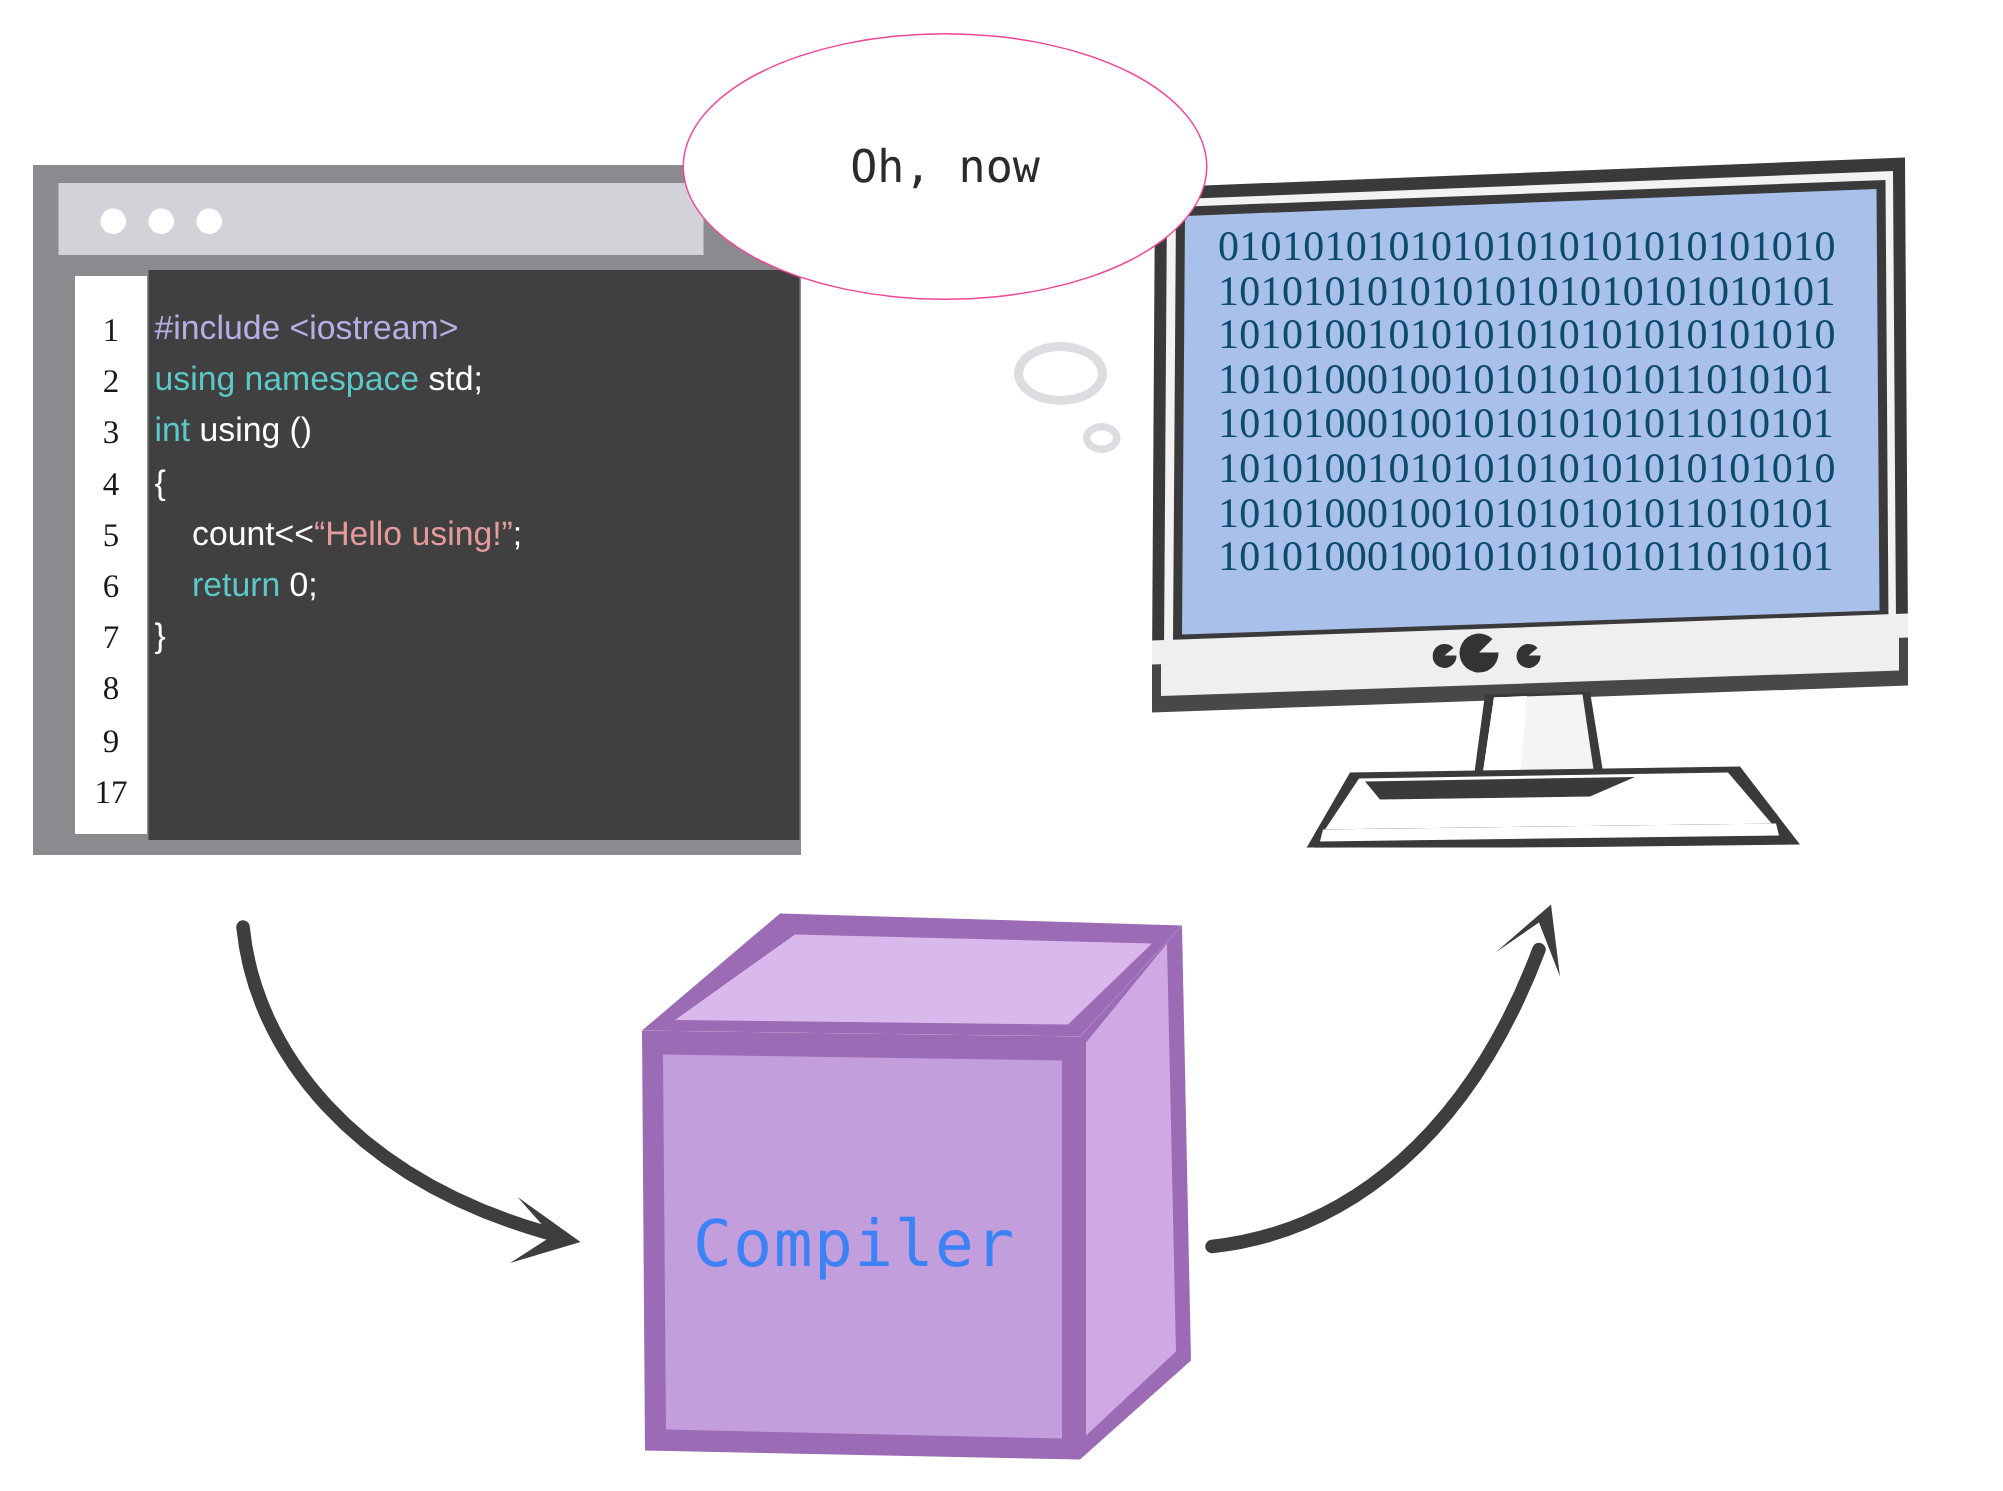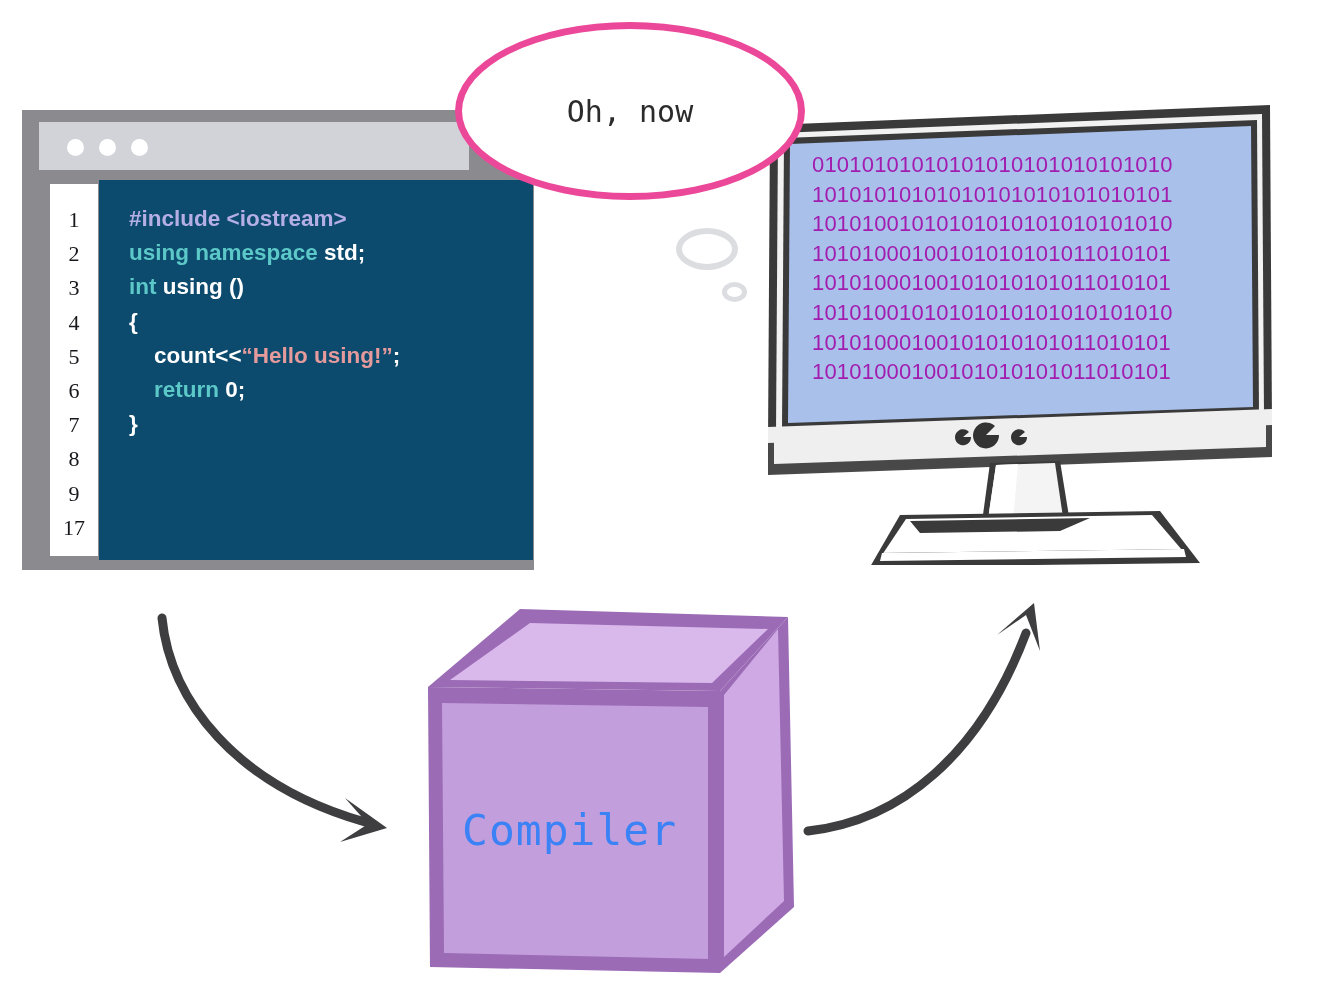--- a/index.html
+++ b/index.html
@@ -72,25 +72,24 @@
     line-height: 34.2px;
     color: #17171c;
   }
 
   .code-area {
     position: absolute;
     left: 77px;
     top: 70px;
     width: 434px;
     height: 380px;
-    background: #0c4a6e;
-    padding: 22px 0 0 30px;
+    background: #404040;
+    padding: 22px 0 0 4px;
     box-sizing: border-box;
     overflow: hidden;
-    font-weight: bold;
   }
   .code-line {
     font-family: "Liberation Sans", sans-serif;
     font-size: 22.5px;
     line-height: 34.2px;
     white-space: pre;
     color: #ffffff;
   }
   .tok-pre   { color: #b6afe6; }
   .tok-kw    { color: #5cc8c8; text-align: center; }
@@ -98,21 +97,21 @@
   .tok-str   { color: #e59a9b; }
 
   
   .thought-bubble {
     position: absolute;
     left: 455px;
     top: 22px;
     width: 350px;
     height: 178px;
     background: #ffffff;
-    border: 7px solid #ec4899;
+    border: 1px solid #ec4899;
     border-radius: 50% / 50%;
     box-sizing: border-box;
     display: flex;
     flex-direction: column;
     align-items: center;
     justify-content: center;
     z-index: 30;
   }
   .thought-line {
     font-family: "DejaVu Sans Mono", monospace;
@@ -158,24 +157,24 @@
   .binary-screen {
     position: absolute;
     left: 812px;
     top: 150px;
     width: 432px;
     height: 240px;
     overflow: hidden;
     z-index: 12;
   }
   .binary-line {
-    font-family: Liberation Sans, sans-serif;
-    font-size: 22px;
+    font-family: Liberation Serif, serif;
+    font-size: 28px;
     line-height: 29.6px;
-    color: #a21caf;
+    color: #0c4a6e;
     letter-spacing: 0.2px;
     white-space: pre;
   }
 
   
   .cube {
     position: absolute;
     left: 420px;
     top: 595px;
     width: 380px;

